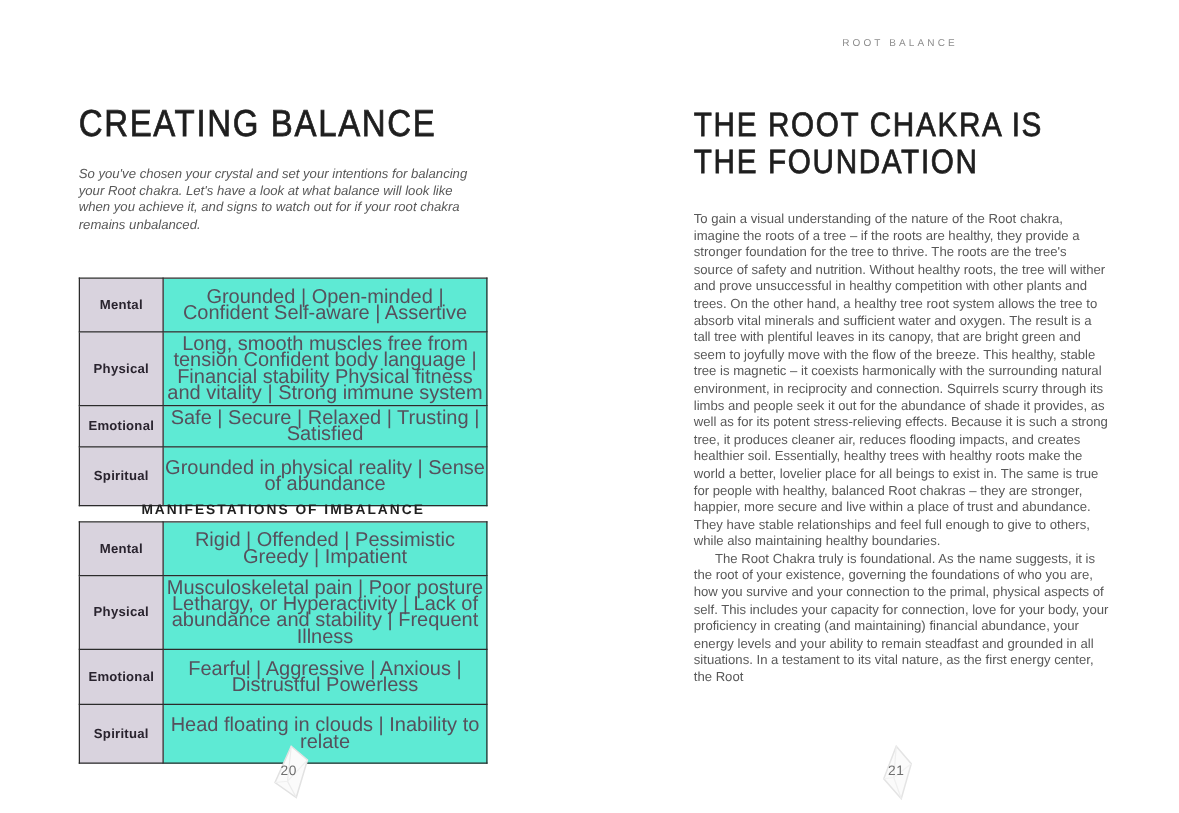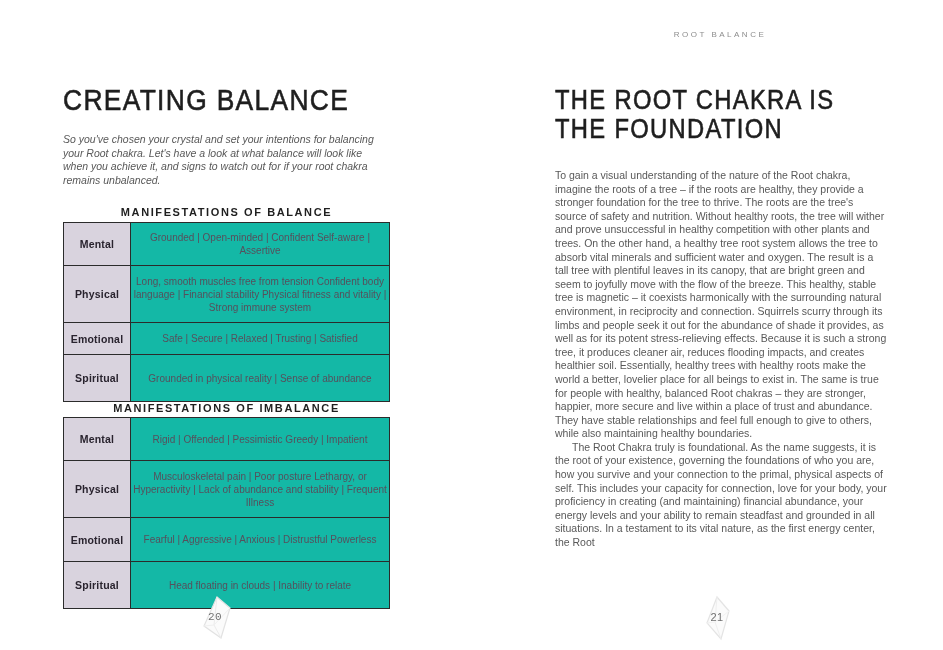--- a/index.html
+++ b/index.html
@@ -66,54 +66,53 @@
     vertical-align:middle;
   }
   .chakra-table th {
     width:67px;
     background:#d9d3de;
     font-size:10.5px; font-weight:700;
     color:#29232e; text-align:center;
     letter-spacing:0.2px;
   }
   .chakra-table td {
-    background:#14b8a6;
-    font-size:10px; line-height:13px;
+    background:#5eead4;
+    font-size:16px; line-height:13px;
     color:#56505c; text-align:center;
     padding:3px 0;
   }
   .rh43 { height:43px; }
   .rh57 { height:57px; }
   .rh32 { height:32px; }
   .rh31 { height:47px; }
   .rh44 { height:44px; }
 
   .pagenum-wrap {
     position:absolute; top:595px;
     width:48px; height:48px;
   }
-  .page.left  .pagenum-wrap { left:128px;font-family:Liberation Mono, monospace; }
+  .page.left  .pagenum-wrap { left:144px; }
   .page.right .pagenum-wrap { left:138px; }
   .pagenum-wrap svg { position:absolute; top:0; left:6px; }
   .pagenum {
     position:absolute; top:16px; left:0; width:48px;
     text-align:center;
     font-size:11px; color:#6f6f6f; letter-spacing:0.5px;
   }
 </style>
 </head>
 <body>
 
 <div class="spread">
 
   <section class="page left">
     <h1 class="page-title">CREATING BALANCE</h1>
     <p class="body-text intro">So you've chosen your crystal and set your intentions for balancing your Root chakra. Let's have a look at what balance will look like when you achieve it, and signs to watch out for if your root chakra remains unbalanced.</p>
 
-    <h2 class="table-title tt1">MANIFESTATIONS OF BALANCE</h2>
     <table class="chakra-table t1">
       <tbody>
           <tr class="rh43">
         <th>Mental</th>
         <td>Grounded | Open-minded | Confident Self-aware | Assertive</td>
       </tr>
       <tr class="rh57">
         <th>Physical</th>
         <td>Long, smooth muscles free from tension Confident body language | Financial stability Physical fitness and vitality | Strong immune system</td>
       </tr>

